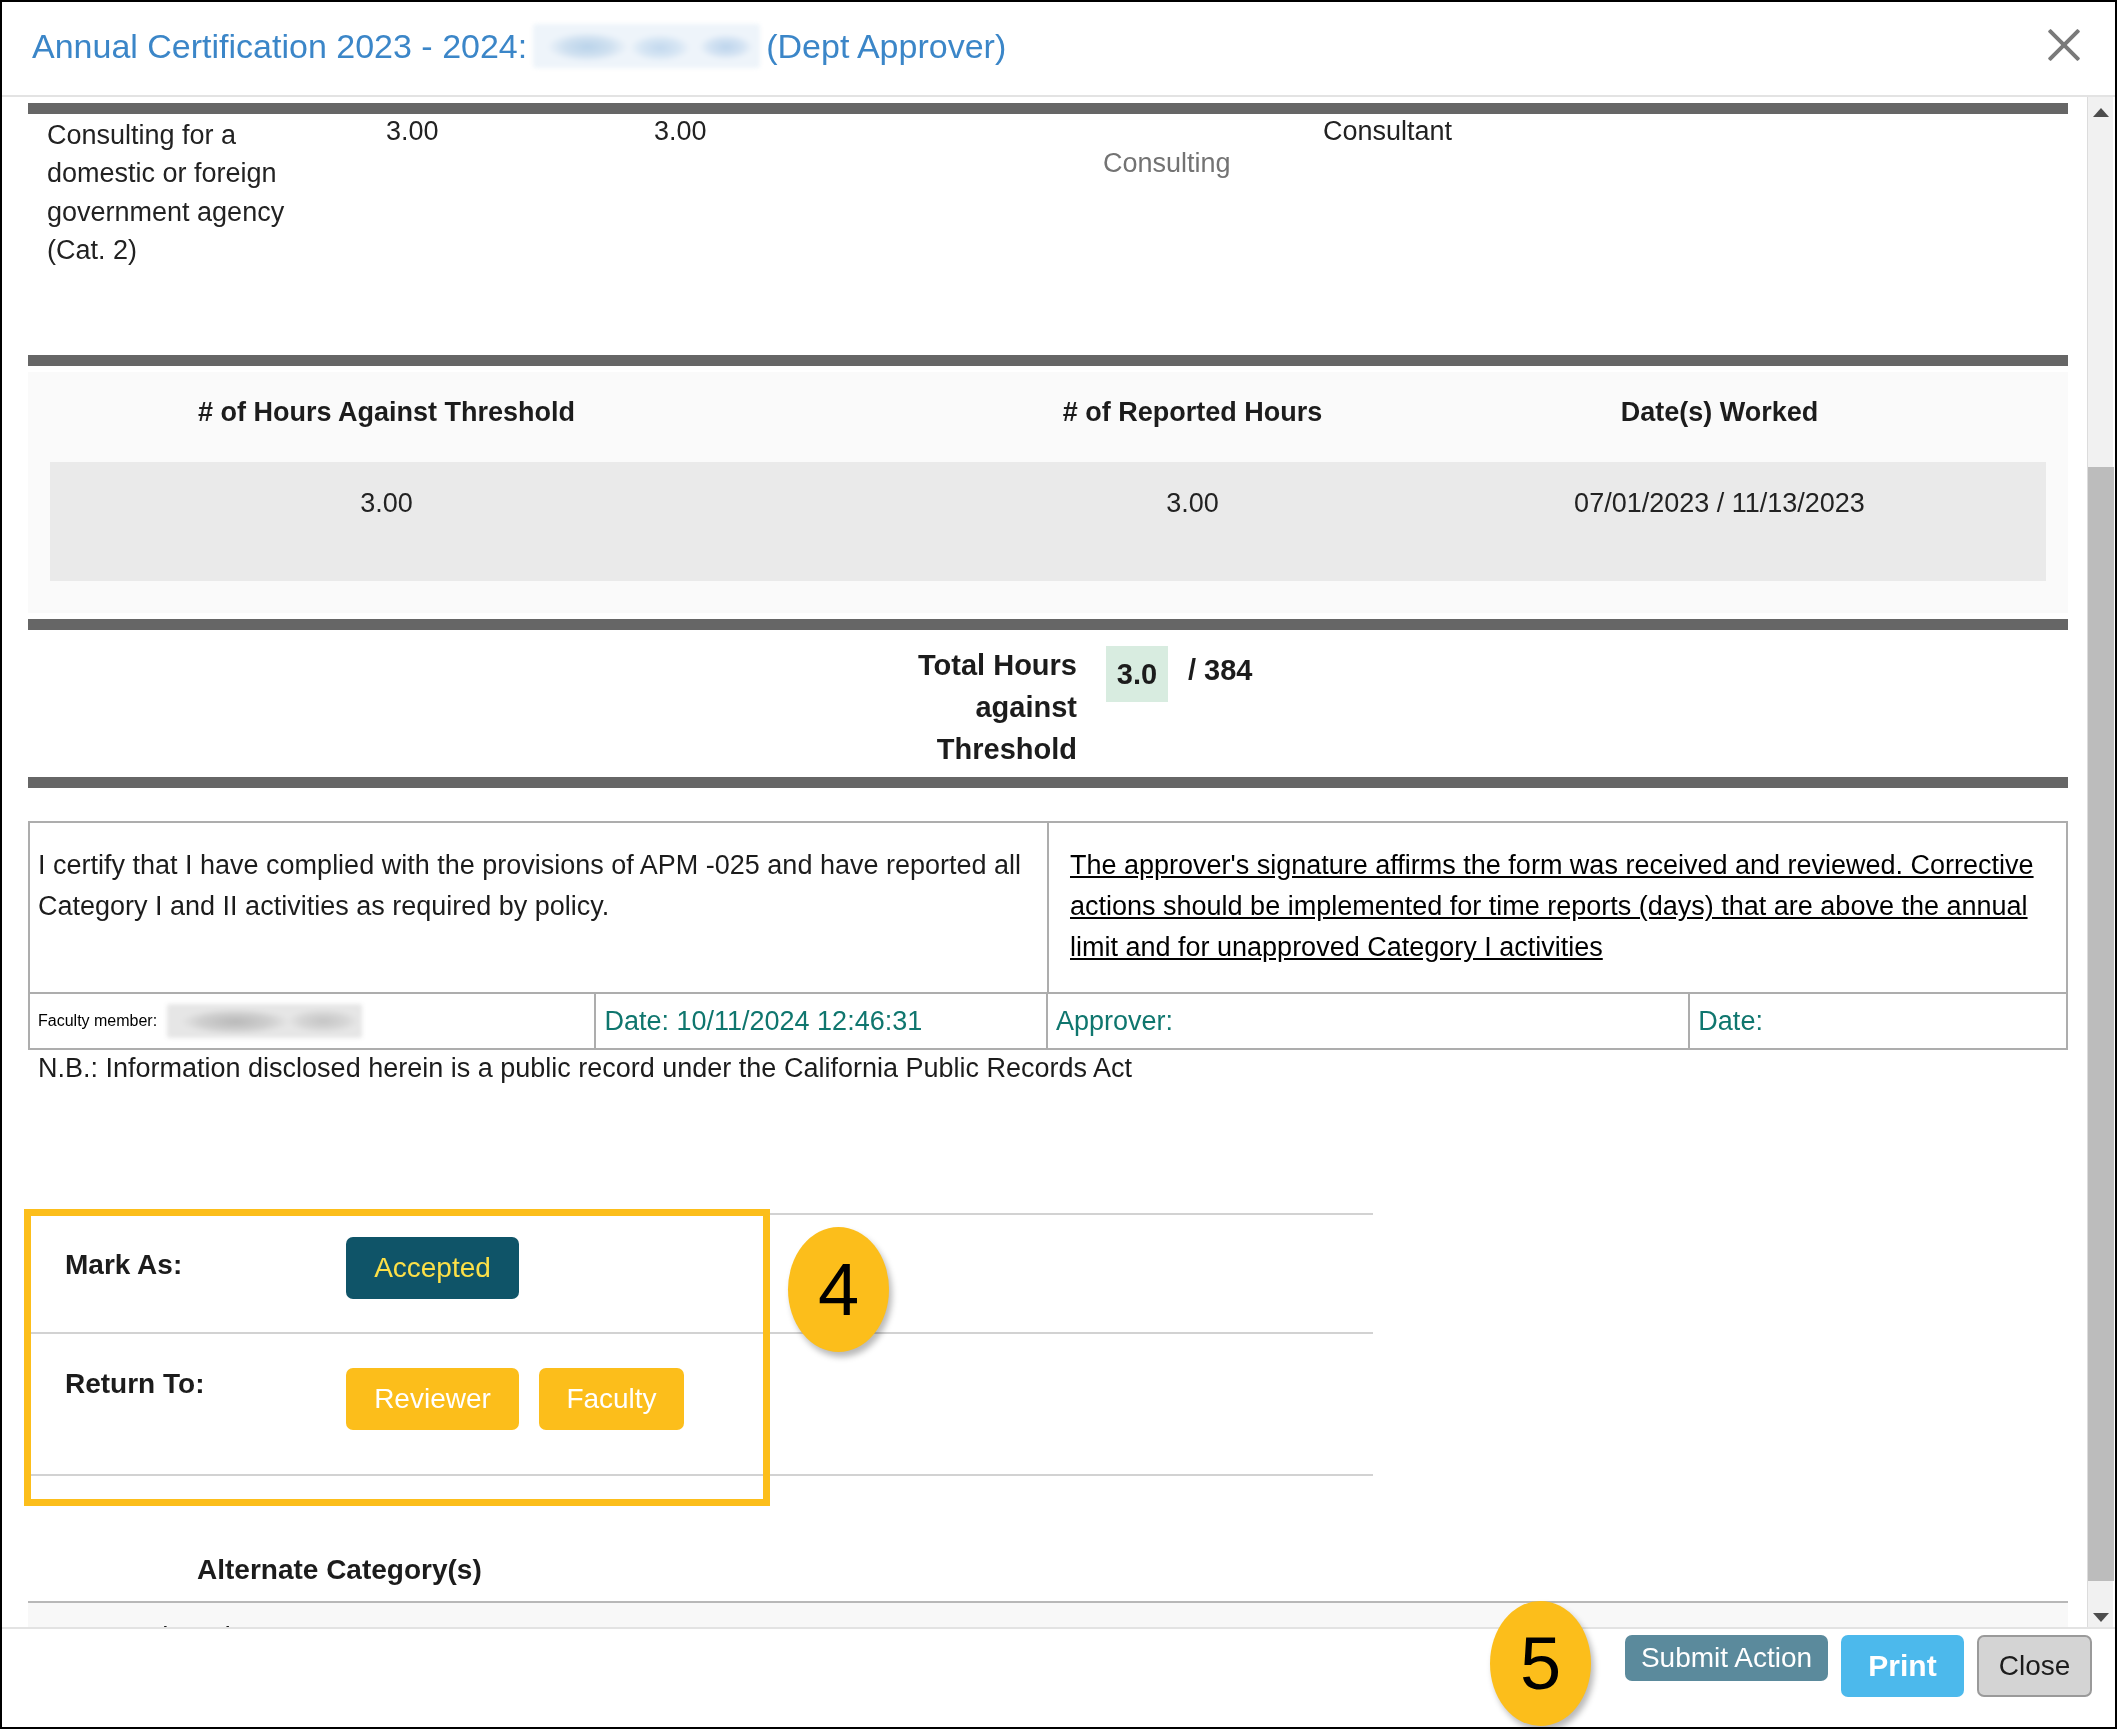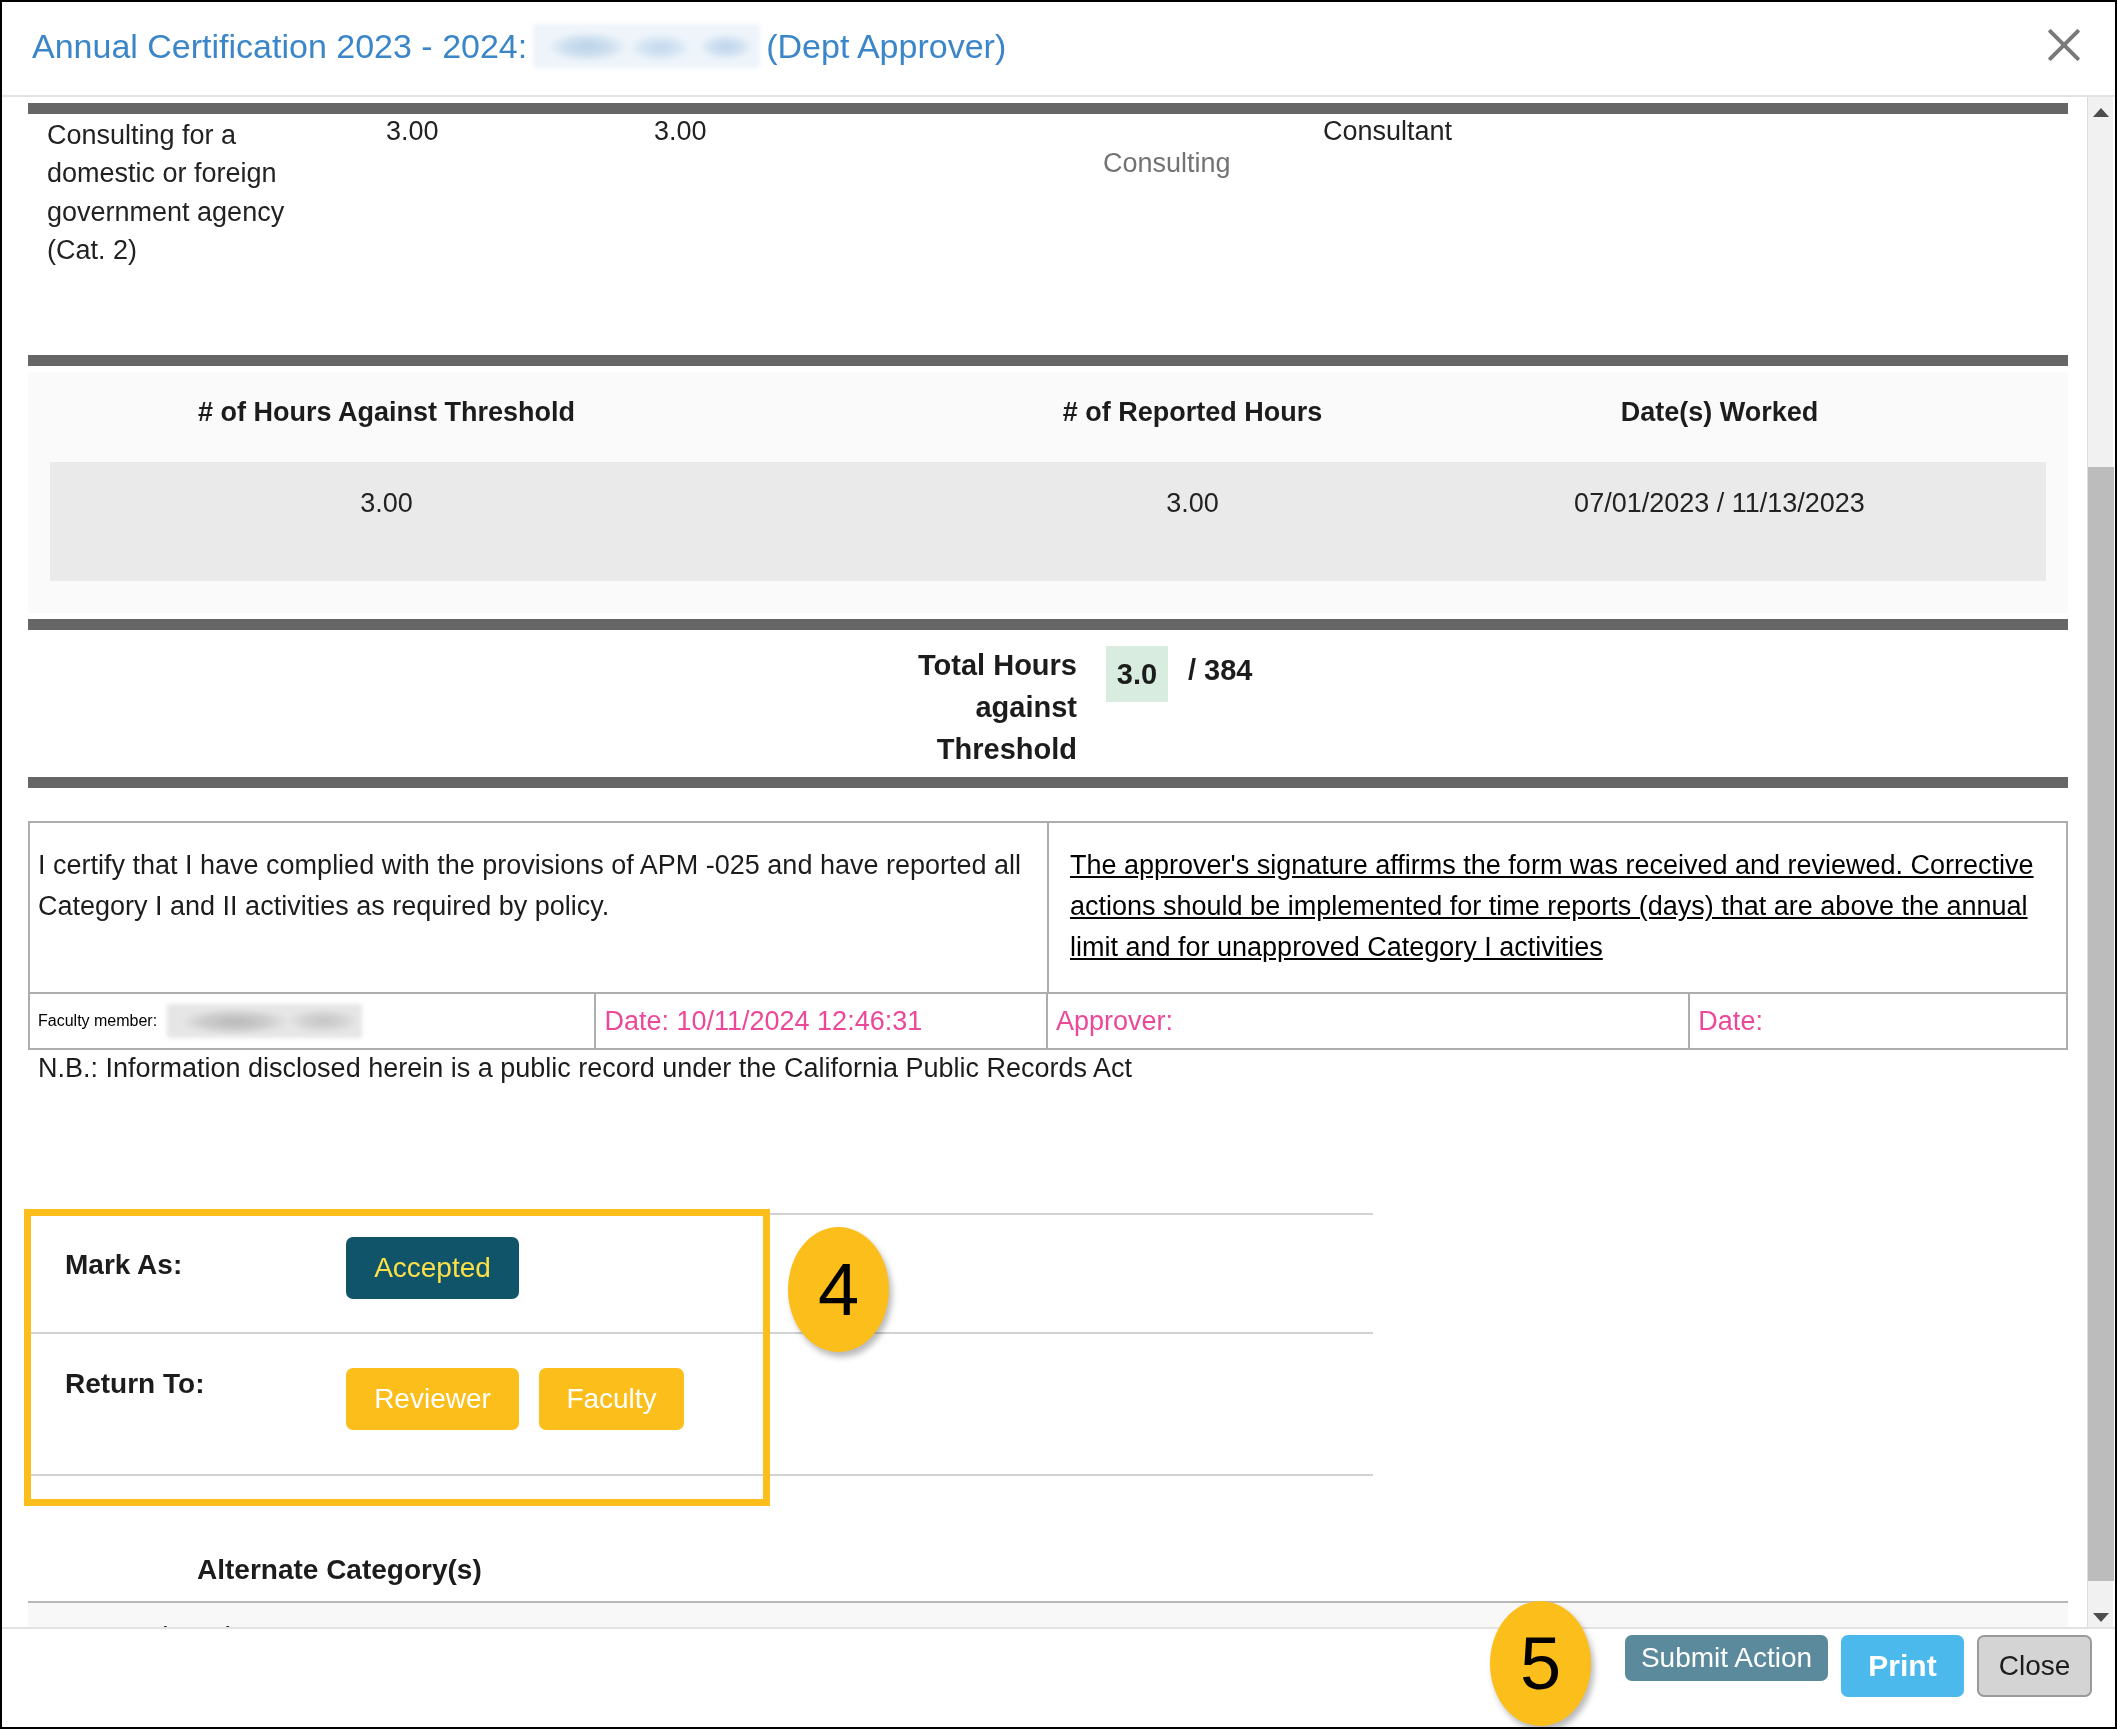--- a/index.html
+++ b/index.html
@@ -138,21 +138,21 @@
   }
   .cert-cell-r {
     width: 1017px; min-height: 139px;
     padding: 22px 10px 24px 21px;
     font-size: 27px; color: #000000; line-height: 1.52; text-decoration: underline;
   }
   .cert-bot { display: flex; border-top: 2px solid #adadad; }
   .cb {
     height: 54px; display: flex; align-items: center;
     padding-left: 8px;
-    font-size: 27px; color: #ec4899;
+    font-size: 27px; color: #0f766e;
     border-right: 2px solid #adadad;
   }
   .cb1w { width: 567px; display:flex; align-items:center; border-right: 2px solid #adadad; height: 54px; padding-left: 8px; }
   .cb2 { width: 452px; }
   .cb3 { width: 643px; }
   .cb4 { width: 376px; border-right: none; }
   .redact-faculty {
     display: inline-block; width: 195px; height: 34px;
     margin-left: 10px;
     background:

